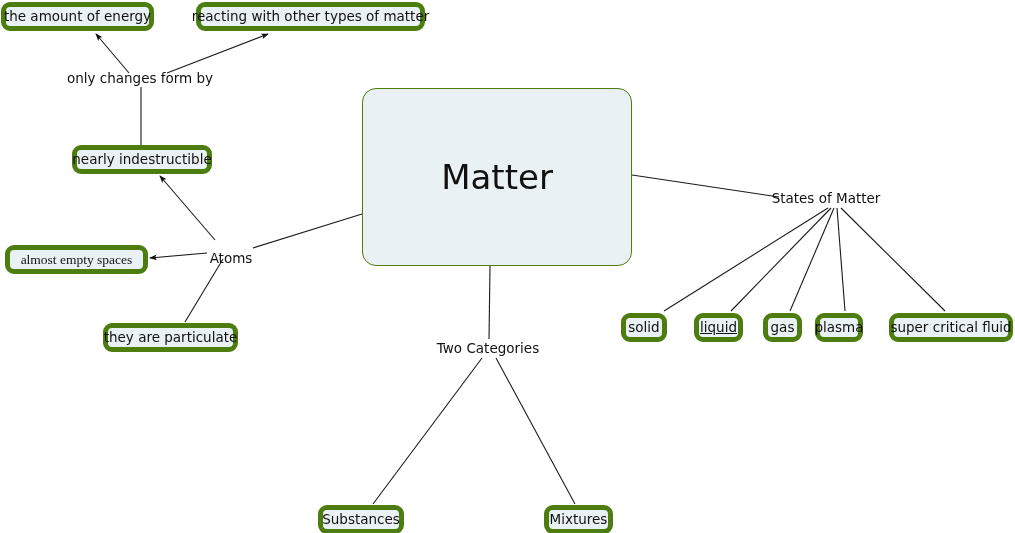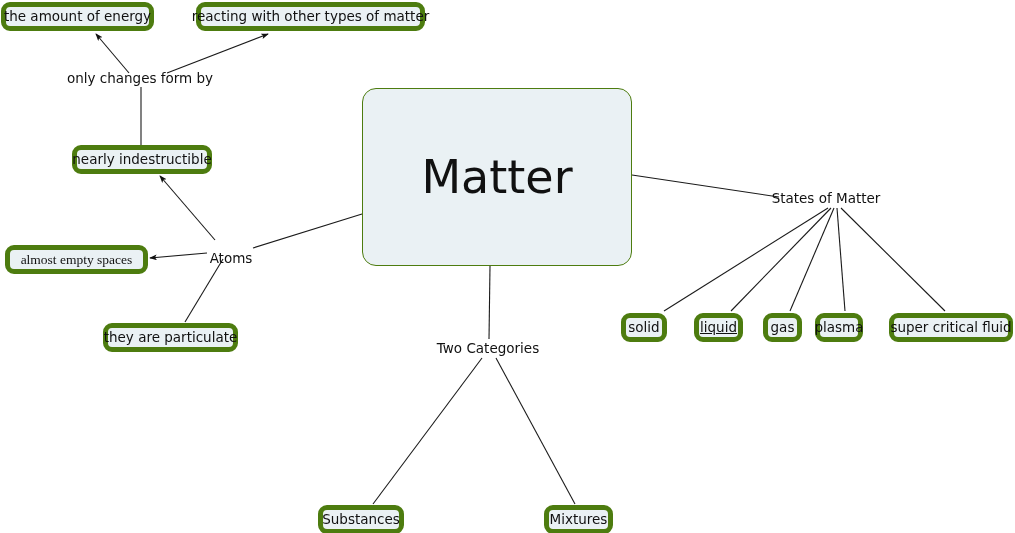--- a/index.html
+++ b/index.html
@@ -38,21 +38,21 @@
     white-space: nowrap;
     line-height: 1;
   }
   .node.small {
     height: 29px;
     font-size: 13.5px;
     border-radius: 9px;
   }
   .node.root {
     border-radius: 14px;
-    font-size: 46px;
+    font-size: 34px;
     border-width: 1.2px;
   }
   .label {
     position: absolute;
     color: #111111;
     font-size: 13.5px;
     white-space: nowrap;
     background: transparent;
     line-height: 1;
     display: flex;

